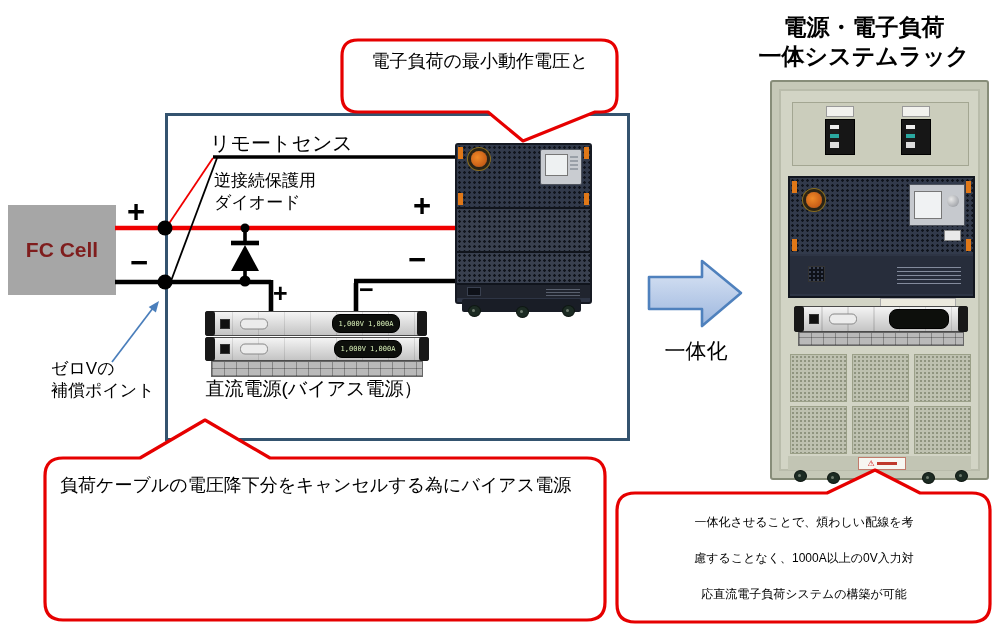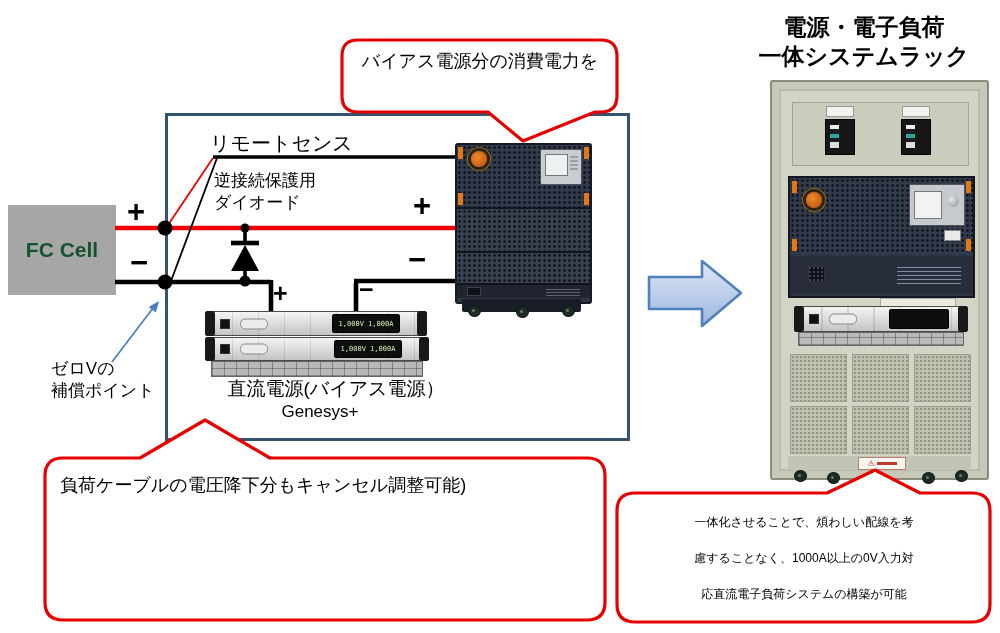--- a/index.html
+++ b/index.html
@@ -10,35 +10,35 @@
   .t{position:absolute;color:#000;white-space:nowrap;}
   .blk span{display:block;}
   .ctr{text-align:center;}
 
   
   .bluebox{position:absolute;left:165px;top:113px;width:459px;height:322px;border:3px solid #34536f;}
 
   
   .fccell{position:absolute;left:8px;top:205px;width:108px;height:90px;background:#a6a6a6;
           display:flex;align-items:center;justify-content:center;}
-  .fccell span{color:#14532d;font-size:21px;font-weight:bold;}
+  .fccell span{color:#7f1d1d;font-size:21px;font-weight:bold;}
 
   
   .pm{font-size:31px;font-weight:600;line-height:1;}
   .pm.sm{font-size:25px;}
 
   
   .gen{position:absolute;border:1px solid #4a4a4a;border-radius:2px;
        background-image:repeating-linear-gradient(90deg,rgba(0,0,0,.10) 0 1.5px,transparent 1.5px 26px),
                         linear-gradient(#f4f4f4,#c4c4c4);}
   .gcap{position:absolute;top:-1px;bottom:-1px;width:10px;background:#181818;border-radius:3px;}
   .gcap.l{left:-1px;} .gcap.r{right:-1px;}
   .gpwr{position:absolute;left:14px;top:50%;transform:translateY(-50%);width:8px;height:8px;background:#111;border:1px solid #333;}
   .glogo{position:absolute;left:34px;top:50%;transform:translateY(-50%);width:26px;height:9px;background:#ececec;border:1px solid #888;border-radius:5px;}
-  .gdisp{position:absolute;right:26px;top:2px;bottom:2px;width:66px;background:#0d0f0c;border:1px solid #000;border-radius:2px;
+  .gdisp{position:absolute;right:26px;top:2px;bottom:2px;width:66px;background:#0d0f0c;border:1px solid #000;border-radius:8px;
          display:flex;align-items:center;justify-content:center;overflow:hidden;}
   .gdtxt{color:#d8f0b8;font-size:7px;font-family:"DejaVu Sans Mono",monospace;white-space:nowrap;}
   .gmesh{position:absolute;border:1px solid #666;background-color:#b9b9b9;
          background-image:repeating-linear-gradient(90deg,rgba(0,0,0,.28) 0 1px,transparent 1px 12px),
                           repeating-linear-gradient(0deg,rgba(0,0,0,.28) 0 1px,transparent 1px 7px);}
 
   
   .load{position:absolute;left:455px;top:143px;width:133px;height:157px;background:#2e3545;border:2px solid #161a23;border-radius:3px;}
   .lsec{position:absolute;left:0;right:0;background-color:#323a4b;
         background-image:radial-gradient(circle,#10141c 1.3px,transparent 1.45px);background-size:5px 5px;}
@@ -231,49 +231,49 @@
     <path fill="#fff" stroke="#e60000" stroke-width="3.2" stroke-linejoin="round" d="M635,493 H827 L875,470 L920,493 H972 Q990,493 990,511 V604 Q990,622 972,622 H635 Q617,622 617,604 V511 Q617,493 635,493 Z"></path>
     <polygon points="649,277 702,277 702,261 741,293 702,326 702,309 649,309" fill="url(#agrad)" stroke="#4f81bd" stroke-width="2.6" stroke-linejoin="round"></polygon>
   </svg>
 
   <div class="t ctr blk" style="left:730px;top:13px;width:268px;font-size:23px;line-height:29px;font-weight:600;">
     <span>電源・電子負荷</span>
     <span>一体システムラック</span>
   </div>
 
   <div class="t ctr blk" style="left:342px;top:46px;width:276px;font-size:18px;line-height:31px;">
-    <span>バイアス電源分の消費電力を</span>
+    <span>電子負荷の最小動作電圧と</span>
   </div>
 
   <div class="t blk" style="left:60px;top:467px;font-size:18px;line-height:37.5px;">
-    <span>負荷ケーブルの電圧降下分もキャンセル調整可能)</span>
+    <span>負荷ケーブルの電圧降下分をキャンセルする為にバイアス電源</span>
   </div>
 
   <div class="t ctr blk" style="left:622px;top:504px;width:364px;font-size:12px;line-height:36px;">
     <span>一体化させることで、煩わしい配線を考</span>
     <span>慮することなく、1000A以上の0V入力対</span>
     <span>応直流電子負荷システムの構築が可能</span>
   </div>
 
   <div class="t" style="left:210px;top:130px;font-size:20px;">リモートセンス</div>
 
   <div class="t blk" style="left:51px;top:358px;font-size:17px;line-height:21.5px;">
     <span>ゼロVの</span>
     <span>補償ポイント</span>
   </div>
 
   <div class="t blk" style="left:214px;top:170px;font-size:17px;line-height:22px;">
     <span>逆接続保護用</span>
     <span>ダイオード</span>
   </div>
 
-  <div class="t ctr" style="left:214px;top:376px;width:244px;font-size:19px;">直流電源(バイアス電源）</div>
-  <div class="t ctr" style="left:198px;top:402px;width:244px;font-size:17px;">Genesys+</div>
-
-
+  <div class="t ctr" style="left:192px;top:376px;width:244px;font-size:19px;">直流電源(バイアス電源）</div>
+
+
+  <div class="t ctr" style="left:650px;top:337px;width:92px;font-size:21px;">一体化</div>
 
   <span class="t pm" style="left:127px;top:196px;">+</span>
   <span class="t pm" style="left:130px;top:247px;">−</span>
   <span class="t pm" style="left:413px;top:190px;">+</span>
   <span class="t pm" style="left:408px;top:244px;">−</span>
   <span class="t pm sm" style="left:273px;top:281px;">+</span>
   <span class="t pm sm" style="left:359px;top:277px;">−</span>
 
 </div>
 

